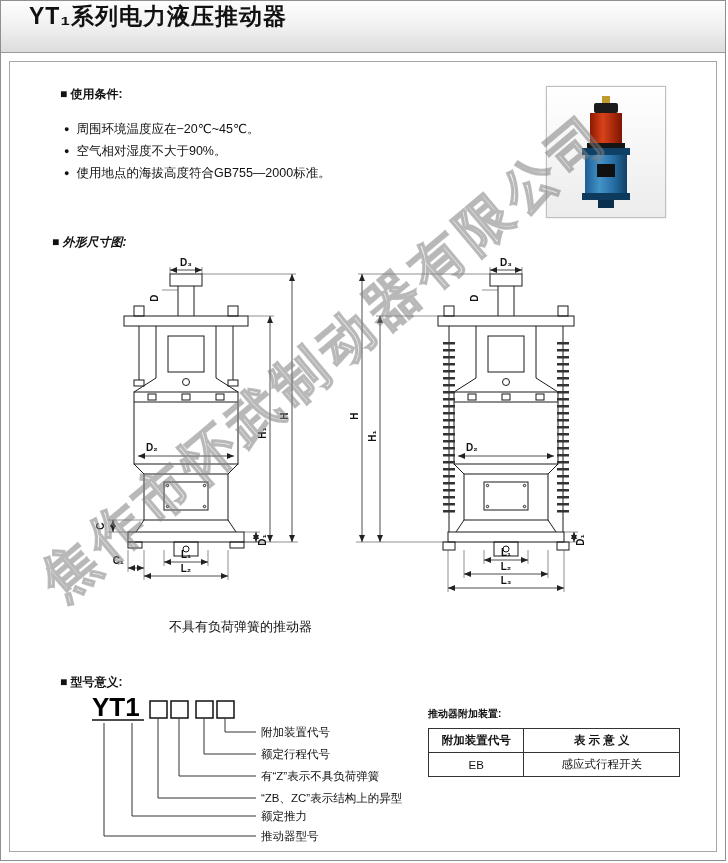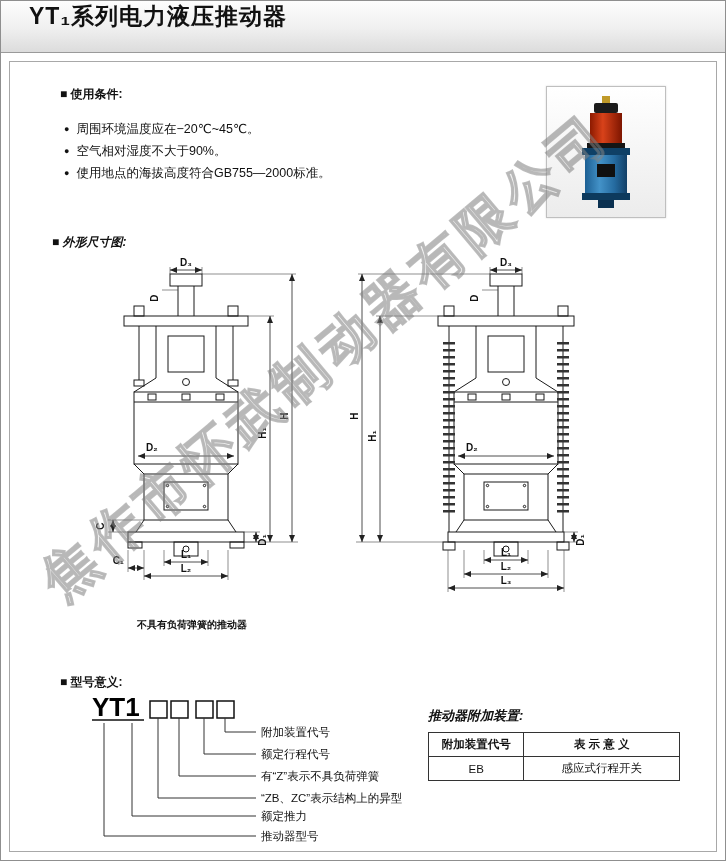--- a/index.html
+++ b/index.html
@@ -33,40 +33,40 @@
 
   .drawing { position:absolute; z-index:1; }
   #drawing-left { left:36px; top:196px; }
   #drawing-right { left:336px; top:196px; }
   .ln { stroke:#1a1a1a; fill:none; stroke-width:1; }
   .ext { stroke:#444; stroke-width:.6; }
   .dim { stroke:#222; stroke-width:.8; }
   .spring { stroke:#333; }
   .dt { font-size:10px; fill:#111; font-weight:bold; }
 
-  .caption { position:absolute; top:556px; width:240px; text-align:center;
-    font-size:10px; font-weight:bold; z-index:3; }
+  .caption { position:absolute; top:556px; width:240px; text-align:right;
+    font-size:13px; font-weight:normal; z-index:3; }
   #caption-left { left:62px; }
   #caption-right { left:366px; }
 
   .watermark { position:absolute; left:40px; top:490px;
     transform:rotate(-40deg); transform-origin:0 50%;
     font-size:54px; font-weight:bold; letter-spacing:6px; white-space:nowrap;
     color:rgba(160,160,160,0.14);
     -webkit-text-stroke:1.5px rgba(125,125,125,0.5);
     z-index:30; pointer-events:none; }
 
   #model-diagram { position:absolute; left:80px; top:630px; z-index:3; }
   .mprefix { font-size:26px; font-weight:bold; fill:#000; }
   .mbox { stroke:#111; stroke-width:1.5; fill:none; }
   .mline { stroke:#333; stroke-width:1; fill:none; }
   .mlabel { font-size:11.5px; fill:#111; }
 
   .attach { position:absolute; left:418px; top:645px; width:252px; z-index:3; }
-  .attach-title { font-size:13px; font-weight:bold; margin-bottom:7px;font-style:italic; }
+  .attach-title { font-size:10px; font-weight:bold; margin-bottom:7px; }
   .attach-table { border-collapse:collapse; width:100%; }
   .attach-table th, .attach-table td { border:1px solid #333; font-size:11.5px;
     text-align:center; padding:4px 4px; }
   .attach-table th { font-weight:bold; }
   .attach-table .c-code { width:38%; }
 </style>
 </head>
 <body>
 
 <div class="page">

